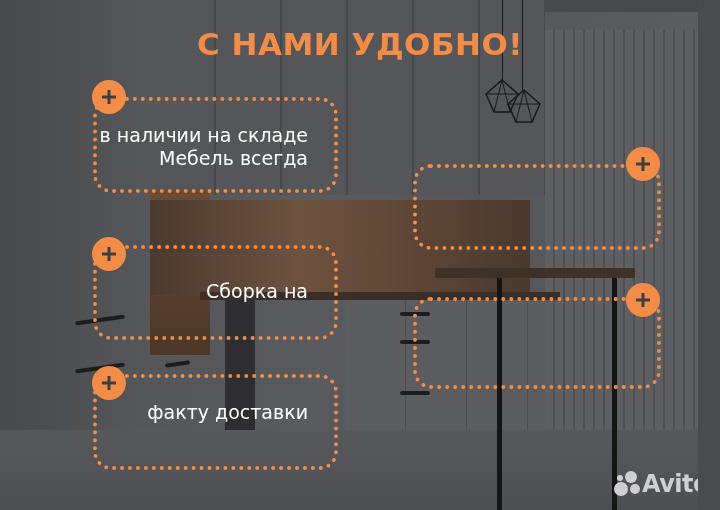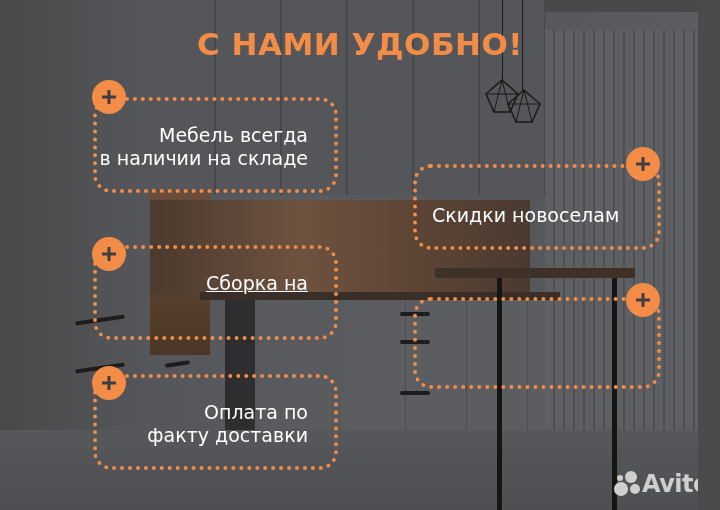--- a/index.html
+++ b/index.html
@@ -92,63 +92,59 @@
   <div class="title" style="color:#f28c47;">С НАМИ УДОБНО!</div>
 
   <div class="callout" style="left:93px; top:97px; width:245px; height:96px; border-color:#f28c47;"></div>
   <div class="plus" style="left:92px; top:80px; background:#f28c47;">
     <svg viewBox="0 0 18 18">
         <rect x="7.5" y="2" width="3" height="14" fill="#3f3f41"></rect>
         <rect x="2" y="7.5" width="14" height="3" fill="#3f3f41"></rect>
       </svg>
   </div>
   <div class="callout-text right" style="right:390px; top:124px;">
+    <div>в наличии на складе</div>
     <div>Мебель всегда</div>
-    <div>в наличии на складе</div>
   </div>
 
   <div class="callout" style="left:413px; top:164px; width:248px; height:86px; border-color:#f28c47;"></div>
   <div class="plus" style="left:626px; top:147px; background:#f28c47;">
     <svg viewBox="0 0 18 18">
         <rect x="7.5" y="2" width="3" height="14" fill="#3f3f41"></rect>
         <rect x="2" y="7.5" width="14" height="3" fill="#3f3f41"></rect>
       </svg>
   </div>
-  <div class="callout-text left" style="left:432px; top:204px;">
-    <div>Скидки новоселам</div>
-  </div>
 
   <div class="callout" style="left:93px; top:245px; width:245px; height:95px; border-color:#f28c47;"></div>
   <div class="plus" style="left:92px; top:237px; background:#f28c47;">
     <svg viewBox="0 0 18 18">
         <rect x="7.5" y="2" width="3" height="14" fill="#3f3f41"></rect>
         <rect x="2" y="7.5" width="14" height="3" fill="#3f3f41"></rect>
       </svg>
   </div>
-  <div class="callout-text right" style="right:390px; top:272px;text-decoration:underline;">
+  <div class="callout-text right" style="right:390px; top:280px;">
     <div>Сборка на</div>
   </div>
 
   <div class="callout" style="left:413px; top:297px; width:248px; height:92px; border-color:#f28c47;"></div>
   <div class="plus" style="left:626px; top:283px; background:#f28c47;">
     <svg viewBox="0 0 18 18">
         <rect x="7.5" y="2" width="3" height="14" fill="#3f3f41"></rect>
         <rect x="2" y="7.5" width="14" height="3" fill="#3f3f41"></rect>
       </svg>
   </div>
 
   <div class="callout" style="left:93px; top:374px; width:245px; height:96px; border-color:#f28c47;"></div>
   <div class="plus" style="left:92px; top:366px; background:#f28c47;">
     <svg viewBox="0 0 18 18">
         <rect x="7.5" y="2" width="3" height="14" fill="#3f3f41"></rect>
         <rect x="2" y="7.5" width="14" height="3" fill="#3f3f41"></rect>
       </svg>
   </div>
   <div class="callout-text right" style="right:390px; top:401px;">
-    <div>Оплата по</div>
     <div>факту доставки</div>
   </div>
 
   <div class="avito">
     <div class="avito-dots">
       <span style="left:11px; top:0px; width:12px; height:12px;"></span>
       <span style="left:3px; top:4px; width:6px; height:6px;"></span>
       <span style="left:0px; top:11px; width:14px; height:14px;"></span>
       <span style="left:16px; top:13px; width:10px; height:10px;"></span>
     </div>

